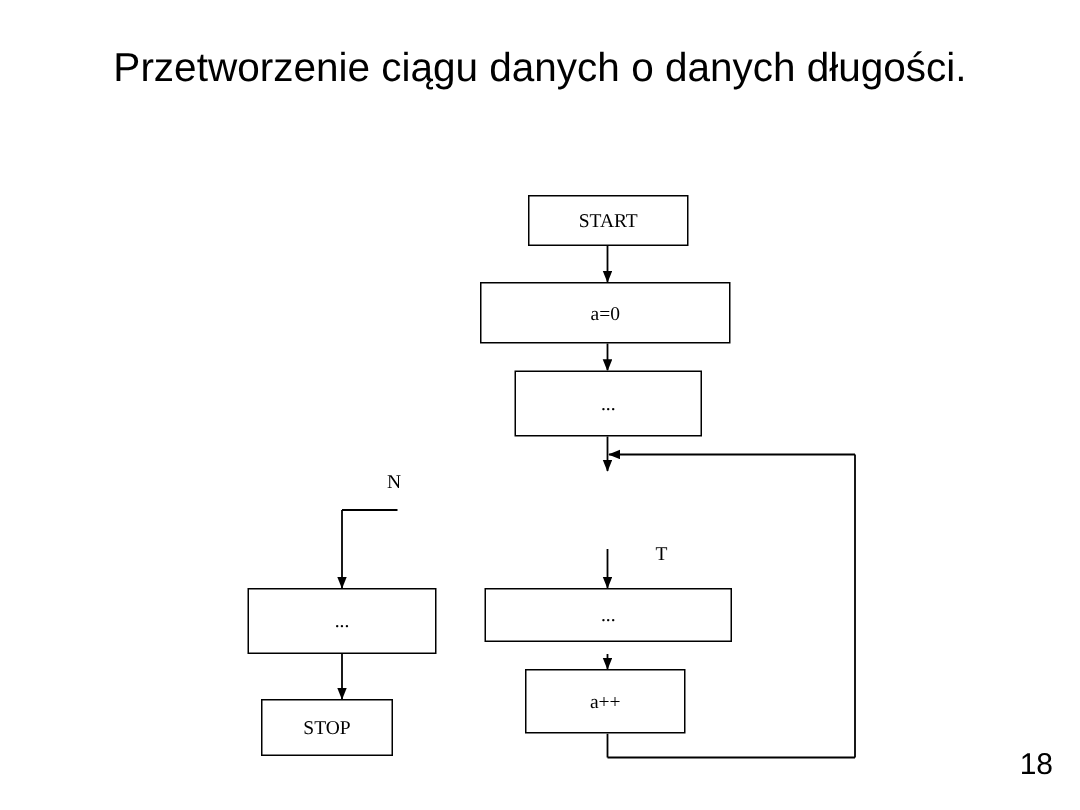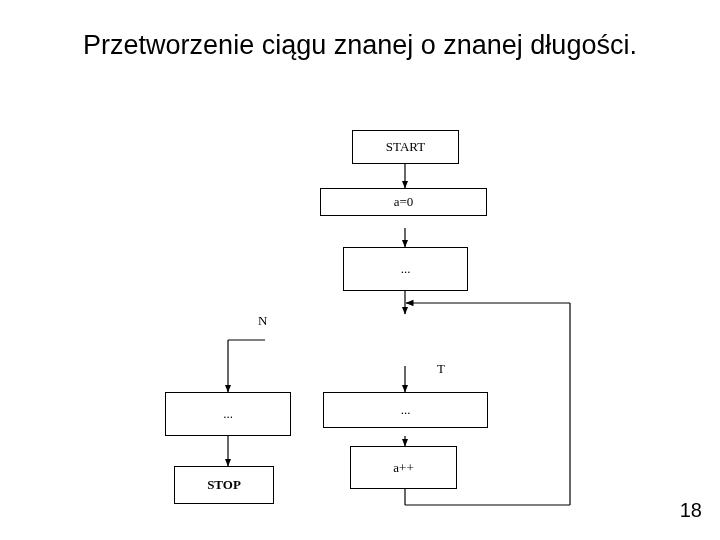--- a/index.html
+++ b/index.html
@@ -81,21 +81,21 @@
     font-family: "Liberation Sans", sans-serif;
     font-size: 20px;
     color: #000000;
   }
 </style>
 </head>
 <body>
 
 <div id="slide">
 
-  <div id="title">Przetworzenie ciągu znanej o znanej długości.</div>
+  <div id="title">Przetworzenie ciągu danych o danych długości.</div>
 
   <svg id="connectors" viewBox="0 0 720 540" xmlns="http://www.w3.org/2000/svg">
     <defs>
       <marker id="arrow" markerWidth="9" markerHeight="9" refX="7.5" refY="3.2" orient="auto" markerUnits="userSpaceOnUse">
         <path d="M0,0 L8,3.2 L0,6.4 z" fill="#000000"></path>
       </marker>
     </defs>
     <g stroke="#000000" stroke-width="1.2" fill="none">
 
       <line x1="405" y1="163" x2="405" y2="188" marker-end="url(#arrow)"></line>
@@ -117,21 +117,21 @@
       <line x1="405" y1="505" x2="570" y2="505"></line>
       <line x1="570" y1="505" x2="570" y2="303"></line>
       <line x1="570" y1="303" x2="406" y2="303" marker-end="url(#arrow)"></line>
     </g>
   </svg>
 
   <div class="node" style="left:352px; top:130px; width:107px; height:34px;">
     <span>START</span>
   </div>
 
-  <div class="node" style="left:320px; top:188px; width:167px; height:28px;">
+  <div class="node" style="left:320px; top:188px; width:167px; height:41px;">
     <span>a=0</span>
   </div>
 
   <div class="node" style="left:343px; top:247px; width:125px; height:44px;">
     <span>...</span>
   </div>
 
 
   <div class="label" style="left:258px; top:313px;">
     <span>N</span>
@@ -142,21 +142,21 @@
   </div>
 
   <div class="node" style="left:165px; top:392px; width:126px; height:44px;">
     <span>...</span>
   </div>
 
   <div class="node" style="left:323px; top:392px; width:165px; height:36px;">
     <span>...</span>
   </div>
 
-  <div class="node" style="left:174px; top:466px; width:100px; height:38px;font-weight:bold;">
+  <div class="node" style="left:174px; top:466px; width:88px; height:38px;">
     <span>STOP</span>
   </div>
 
   <div class="node" style="left:350px; top:446px; width:107px; height:43px;">
     <span>a++</span>
   </div>
 
   <div id="page-number">18</div>
 
 </div>

